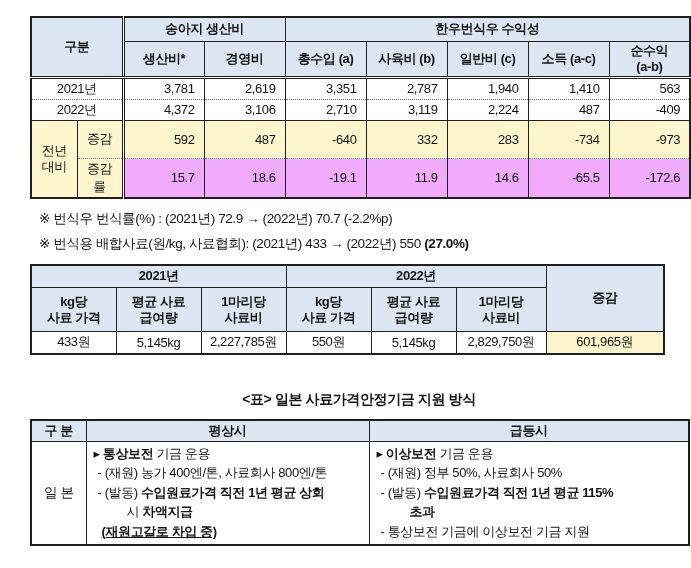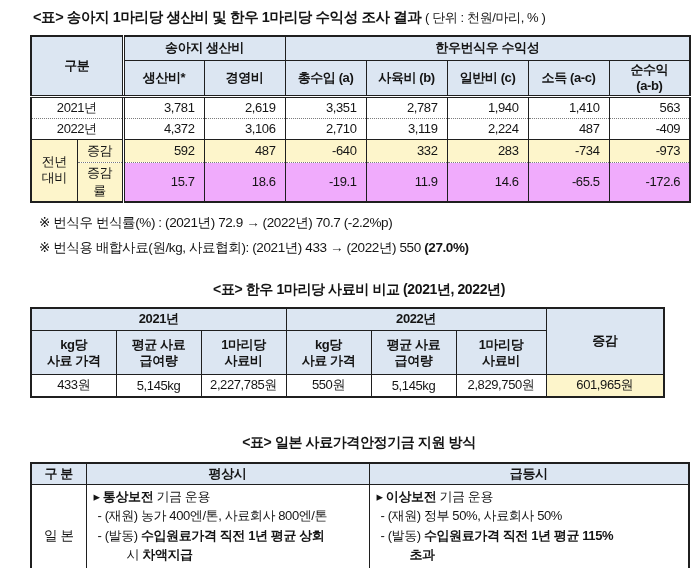--- a/index.html
+++ b/index.html
@@ -31,21 +31,21 @@
   .gry { background:#f0abfc; }
 
   
   .t1 { margin:8px 0 0 30px; width:658px; border:2px solid #1f1f1f; }
   .t1 th, .t1 td { border-left:1px solid #1f1f1f; border-right:1px solid #1f1f1f; }
   .t1 tr.solid-b th, .t1 tr.solid-b td { border-bottom:1px solid #1f1f1f; }
   .t1 tr.dot-b td { border-bottom:1px dotted #7a7a7a; }
   .t1 .dbl-b { border-bottom:3px double #1f1f1f !important; }
   .t1 .dbl-l { border-left:3px double #1f1f1f !important; }
   .t1 tr.r-h1 { height:24px; } .t1 tr.r-h2 { height:36px; }
-  .t1 tr.r-d  { height:21px; } .t1 tr.r-d2 { height:23px; }
+  .t1 tr.r-d  { height:21px; } .t1 tr.r-d2 { height:38px; }
 
   
   .t2 { margin:8px 0 0 30px; width:633px; border:2px solid #1f1f1f; }
   .t2 th, .t2 td { border:1px solid #1f1f1f; }
   .t2 tr.r1 { height:23px; } .t2 tr.r2 { height:44px; } .t2 tr.rd { height:22px;padding-left:24px; }
   .t2 td { text-align:center; white-space:nowrap; }
 
   
   .t3 { margin:10px 0 0 30px; width:658px; border:2px solid #1f1f1f; }
   .t3 th, .t3 td { border:1px solid #1f1f1f; }
@@ -63,24 +63,20 @@
   .indent-3 { padding-left:13px; }
 
   .footnotes { margin:7px 0 0 34px; }
   .footnotes .seg-line { line-height:25px; font-size:13.5px; }
 </style>
 </head>
 <body>
 
 <div class="doc">
 
-  <div class="title1">
-    <span>&lt;표&gt; 송아지 1마리당 생산비 및 한우 1마리당 수익성 조사 결과</span>
-    <span class="unit">( 단위 : 천원/마리, % )</span>
-  </div>
 
   <table class="t1">
     <colgroup>
       <col style="width:46px">
         <col style="width:46px">
       <col style="width:81px">
         <col style="width:81px">
         <col style="width:81px">
       <col style="width:81px">
         <col style="width:81px">
@@ -146,21 +142,20 @@
       <td class="num gry">-172.6</td>
     </tr>
   </tbody>
     </table>
 
   <div class="footnotes">
       <div class="seg-line indent-0"><span>※ 번식우 번식률(%) : (2021년) 72.9 → (2022년) 70.7 (-2.2%p)</span></div>
       <div class="seg-line indent-0"><span>※ 번식용 배합사료(원/kg, 사료협회): (2021년) 433 → (2022년) 550 </span><span class="b">(27.0%)</span></div>
     </div>
 
-  <div class="center-title title2">&lt;표&gt; 한우 1마리당 사료비 비교 (2021년, 2022년)</div>
 
   <table class="t2">
     <colgroup>
       <col style="width:85px">
         <col style="width:85px">
         <col style="width:85px">
       <col style="width:85px">
         <col style="width:85px">
         <col style="width:90px">
       <col style="width:118px">

